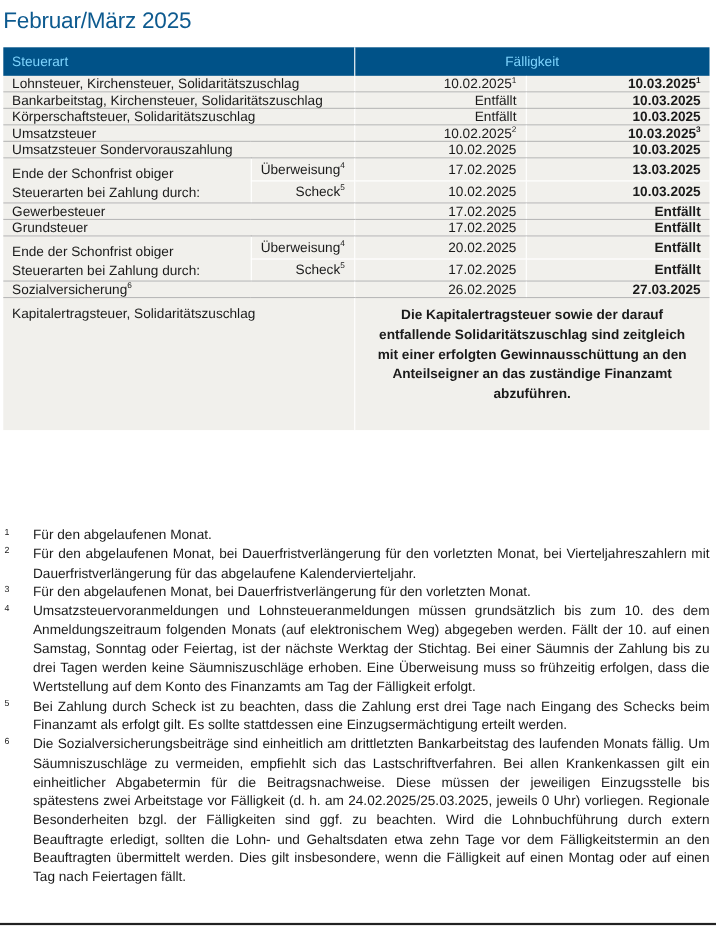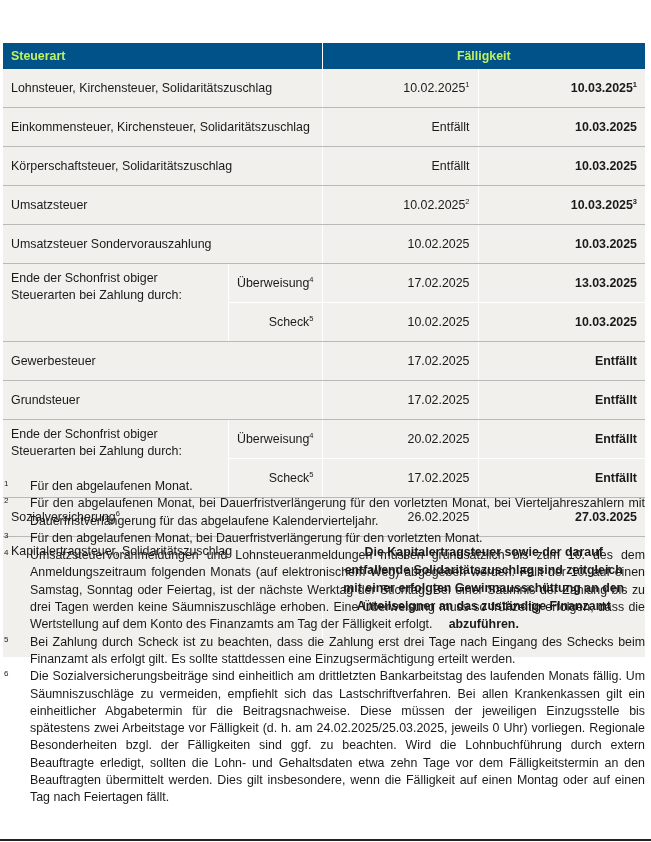--- a/index.html
+++ b/index.html
@@ -16,27 +16,27 @@
     table.tax {
       position: absolute; left: 3px; top: 43px; width: 642px;
       border-collapse: collapse; table-layout: fixed;
       font-size: 12.4px;
     }
     table.tax col.c1 { width: 225px; }
     table.tax col.c2 { width: 94px; }
     table.tax col.c3 { width: 156px; }
     table.tax col.c4 { width: 167px; }
     table.tax th {
-      background: #005288; color: #bef264; font-weight: 700; height: 26px;
+      background: #005288; color: #7dd3fc; font-weight: 400; height: 26px;
       font-size: 12.4px; padding: 0 8px; text-align: left;
       border-right: 1px solid #ffffff;
     }
     table.tax th.center { text-align: center; border-right: none; }
     table.tax td {
-      background: #f1f0ec; height: 38px; padding: 0 8px;
+      background: #f1f0ec; height: 14px; padding: 0 8px;
       border-bottom: 1.5px solid #b9b9b9;
       border-right: 1px solid #ffffff;
       vertical-align: middle; white-space: nowrap;
     }
     table.tax td:last-child { border-right: none; font-weight: bold; }
     table.tax td.center { text-align: right; }
     table.tax td.right { text-align: right; }
     table.tax td.sub-mid { border-bottom: 1px solid #ffffff; }
     table.tax td.wrap { white-space: normal; line-height: 17px; vertical-align: top; padding-top: 6px; }
     table.tax td.ka-text { white-space: normal; line-height: 18px; text-align: center; padding: 6px 14px 24px 14px; }
@@ -50,20 +50,21 @@
     .note .num { width: 26px; flex: none; font-size: 8px; line-height: 12px; padding-left: 1px; }
     .note .txt { flex: 1; text-align: justify; }
     .bottom-rule {
       position: absolute; left: 0; right: 0; top: 839px; height: 2px; background: #222;
     }
   </style>
 </head>
 <body>
 
 <div class="title-row">
+  <span>Februar/März 2025</span>
 </div>
 
 <table class="tax">
   <colgroup>
       <col class="c1">
       <col class="c2">
       <col class="c3">
       <col class="c4">
     </colgroup>
   <thead>
@@ -72,21 +73,21 @@
       <th colspan="2" class="center">Fälligkeit</th>
     </tr>
   </thead>
   <tbody>
     <tr>
       <td colspan="2">Lohnsteuer, Kirchensteuer, Solidaritätszuschlag</td>
       <td class="center"><span>10.02.2025</span><sup>1</sup></td>
       <td class="center"><span>10.03.2025</span><sup>1</sup></td>
     </tr>
     <tr>
-      <td colspan="2">Einkommensteuer, Kirchensteuer, Solidaritätszuschlag</td>
+      <td colspan="2">Bankarbeitstag, Kirchensteuer, Solidaritätszuschlag</td>
       <td class="center">Entfällt</td>
       <td class="center">10.03.2025</td>
     </tr>
     <tr>
       <td colspan="2">Körperschaftsteuer, Solidaritätszuschlag</td>
       <td class="center">Entfällt</td>
       <td class="center">10.03.2025</td>
     </tr>
     <tr>
       <td colspan="2">Umsatzsteuer</td>

